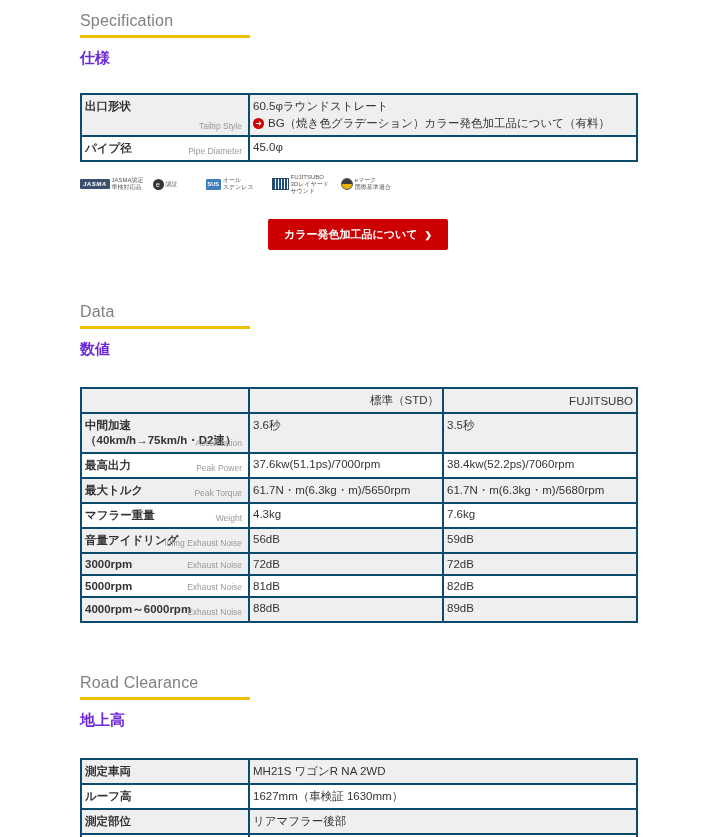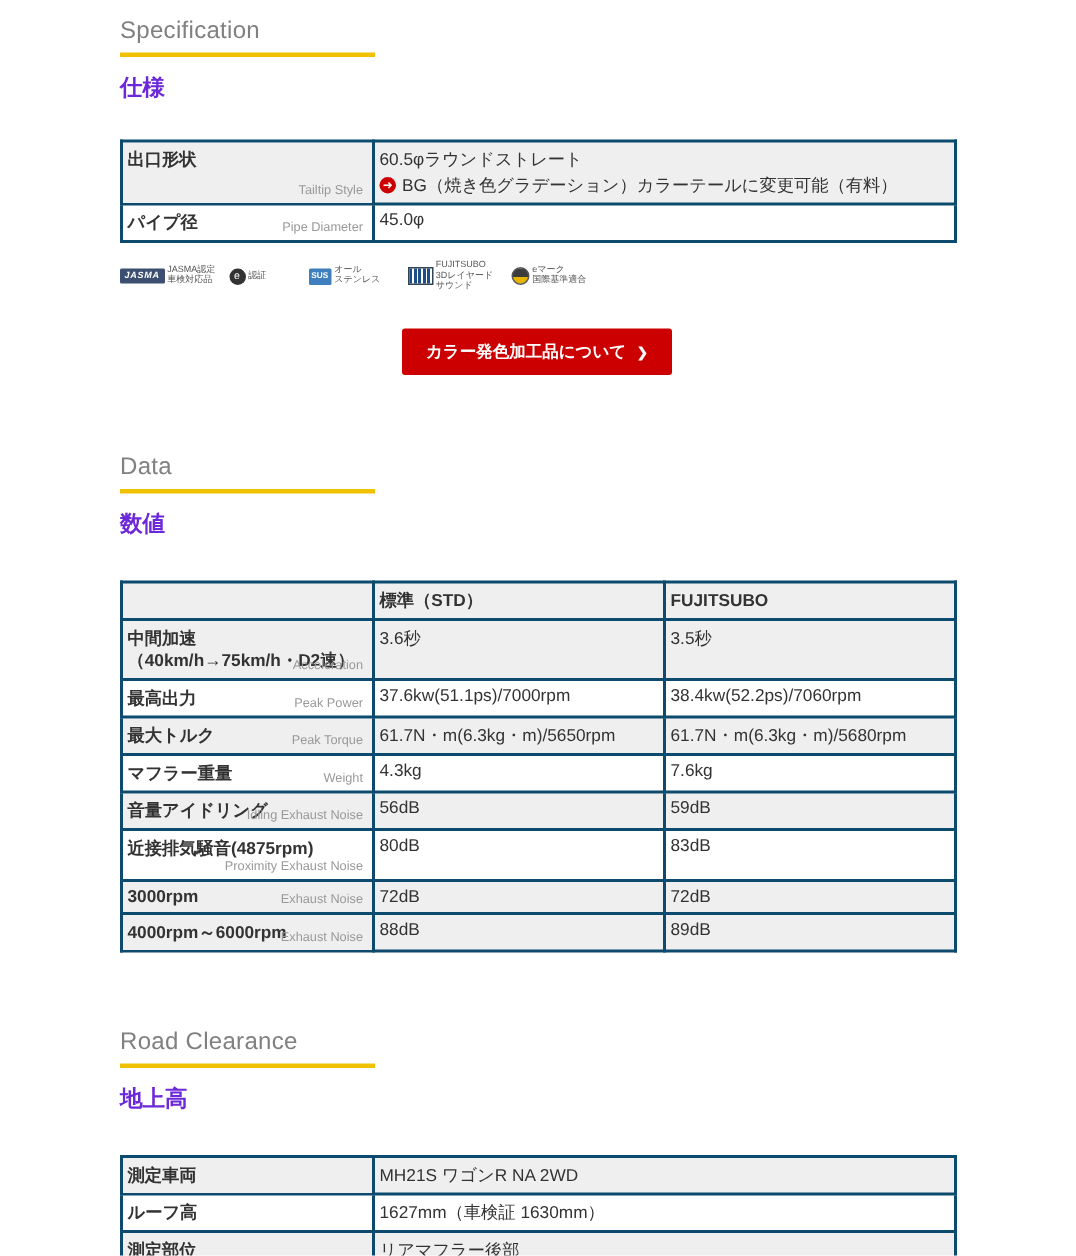--- a/index.html
+++ b/index.html
@@ -53,21 +53,21 @@
   .cta {
     display:inline-flex; align-items:center; gap:7px; background:#cc0000; color:#fff;
     font-size:11px; font-weight:bold; border:none; border-radius:2px;
     padding:8px 16px; cursor:pointer; font-family:Liberation Serif, serif;
   }
   .cta .arrow { font-size:9px; }
 
   
   .sec-data { margin-top:53px; }
   .data-table { margin-top:28px; }
-  .data-table th { text-align:left; vertical-align:middle; font-weight:bold; }
+  .data-table th { text-align:right; vertical-align:middle; font-weight:normal; }
   .data-table tr.hd { height:23px; }
   .data-table tr.rh { height:22px; }
   .data-table tr.rh-lg { height:37px; }
   .data-table tr.rh-md { height:34px; }
 
   
   .sec-clear { margin-top:51px; }
   .clear-table { margin-top:28px; }
   .clear-table tr { height:22px; }
 </style>
@@ -90,21 +90,21 @@
     <tbody>
         <tr class="r1 gray">
       <td class="lblcell">
         <span class="lbl">出口形状</span>
         <span class="en">Tailtip Style</span>
       </td>
       <td>
         <div>60.5φラウンドストレート</div>
         <div class="val-line2">
           <span class="circle-arrow">➜</span>
-          <span>BG（焼き色グラデーション）カラーテールに変更可能（有料）</span>
+          <span>BG（焼き色グラデーション）カラー発色加工品について（有料）</span>
         </div>
       </td>
     </tr>
     <tr class="r2">
       <td class="lblcell">
         <span class="lbl">パイプ径</span>
         <span class="en">Pipe Diameter</span>
       </td>
       <td>45.0φ</td>
     </tr>
@@ -200,35 +200,35 @@
       <td>7.6kg</td>
     </tr>
     <tr class="rh gray">
       <td class="lblcell">
         <span class="lbl">音量アイドリング</span>
         <span class="en">Idling Exhaust Noise</span>
       </td>
       <td>56dB</td>
       <td>59dB</td>
     </tr>
-    <tr class="rh-md">
-      <td class="lblcell">
-        <span class="lbl">近接排気騒音(4875rpm)</span>
-        <span class="en">Proximity Exhaust Noise</span>
-      </td>
-      <td>80dB</td>
-      <td>83dB</td>
-    </tr>
     <tr class="rh gray">
       <td class="lblcell">
         <span class="lbl">3000rpm</span>
         <span class="en">Exhaust Noise</span>
       </td>
       <td>72dB</td>
       <td>72dB</td>
+    </tr>
+    <tr class="rh">
+      <td class="lblcell">
+        <span class="lbl">5000rpm</span>
+        <span class="en">Exhaust Noise</span>
+      </td>
+      <td>81dB</td>
+      <td>82dB</td>
     </tr>
     <tr class="rh gray">
       <td class="lblcell">
         <span class="lbl">4000rpm～6000rpm</span>
         <span class="en">Exhaust Noise</span>
       </td>
       <td>88dB</td>
       <td>89dB</td>
     </tr>
   </tbody>

